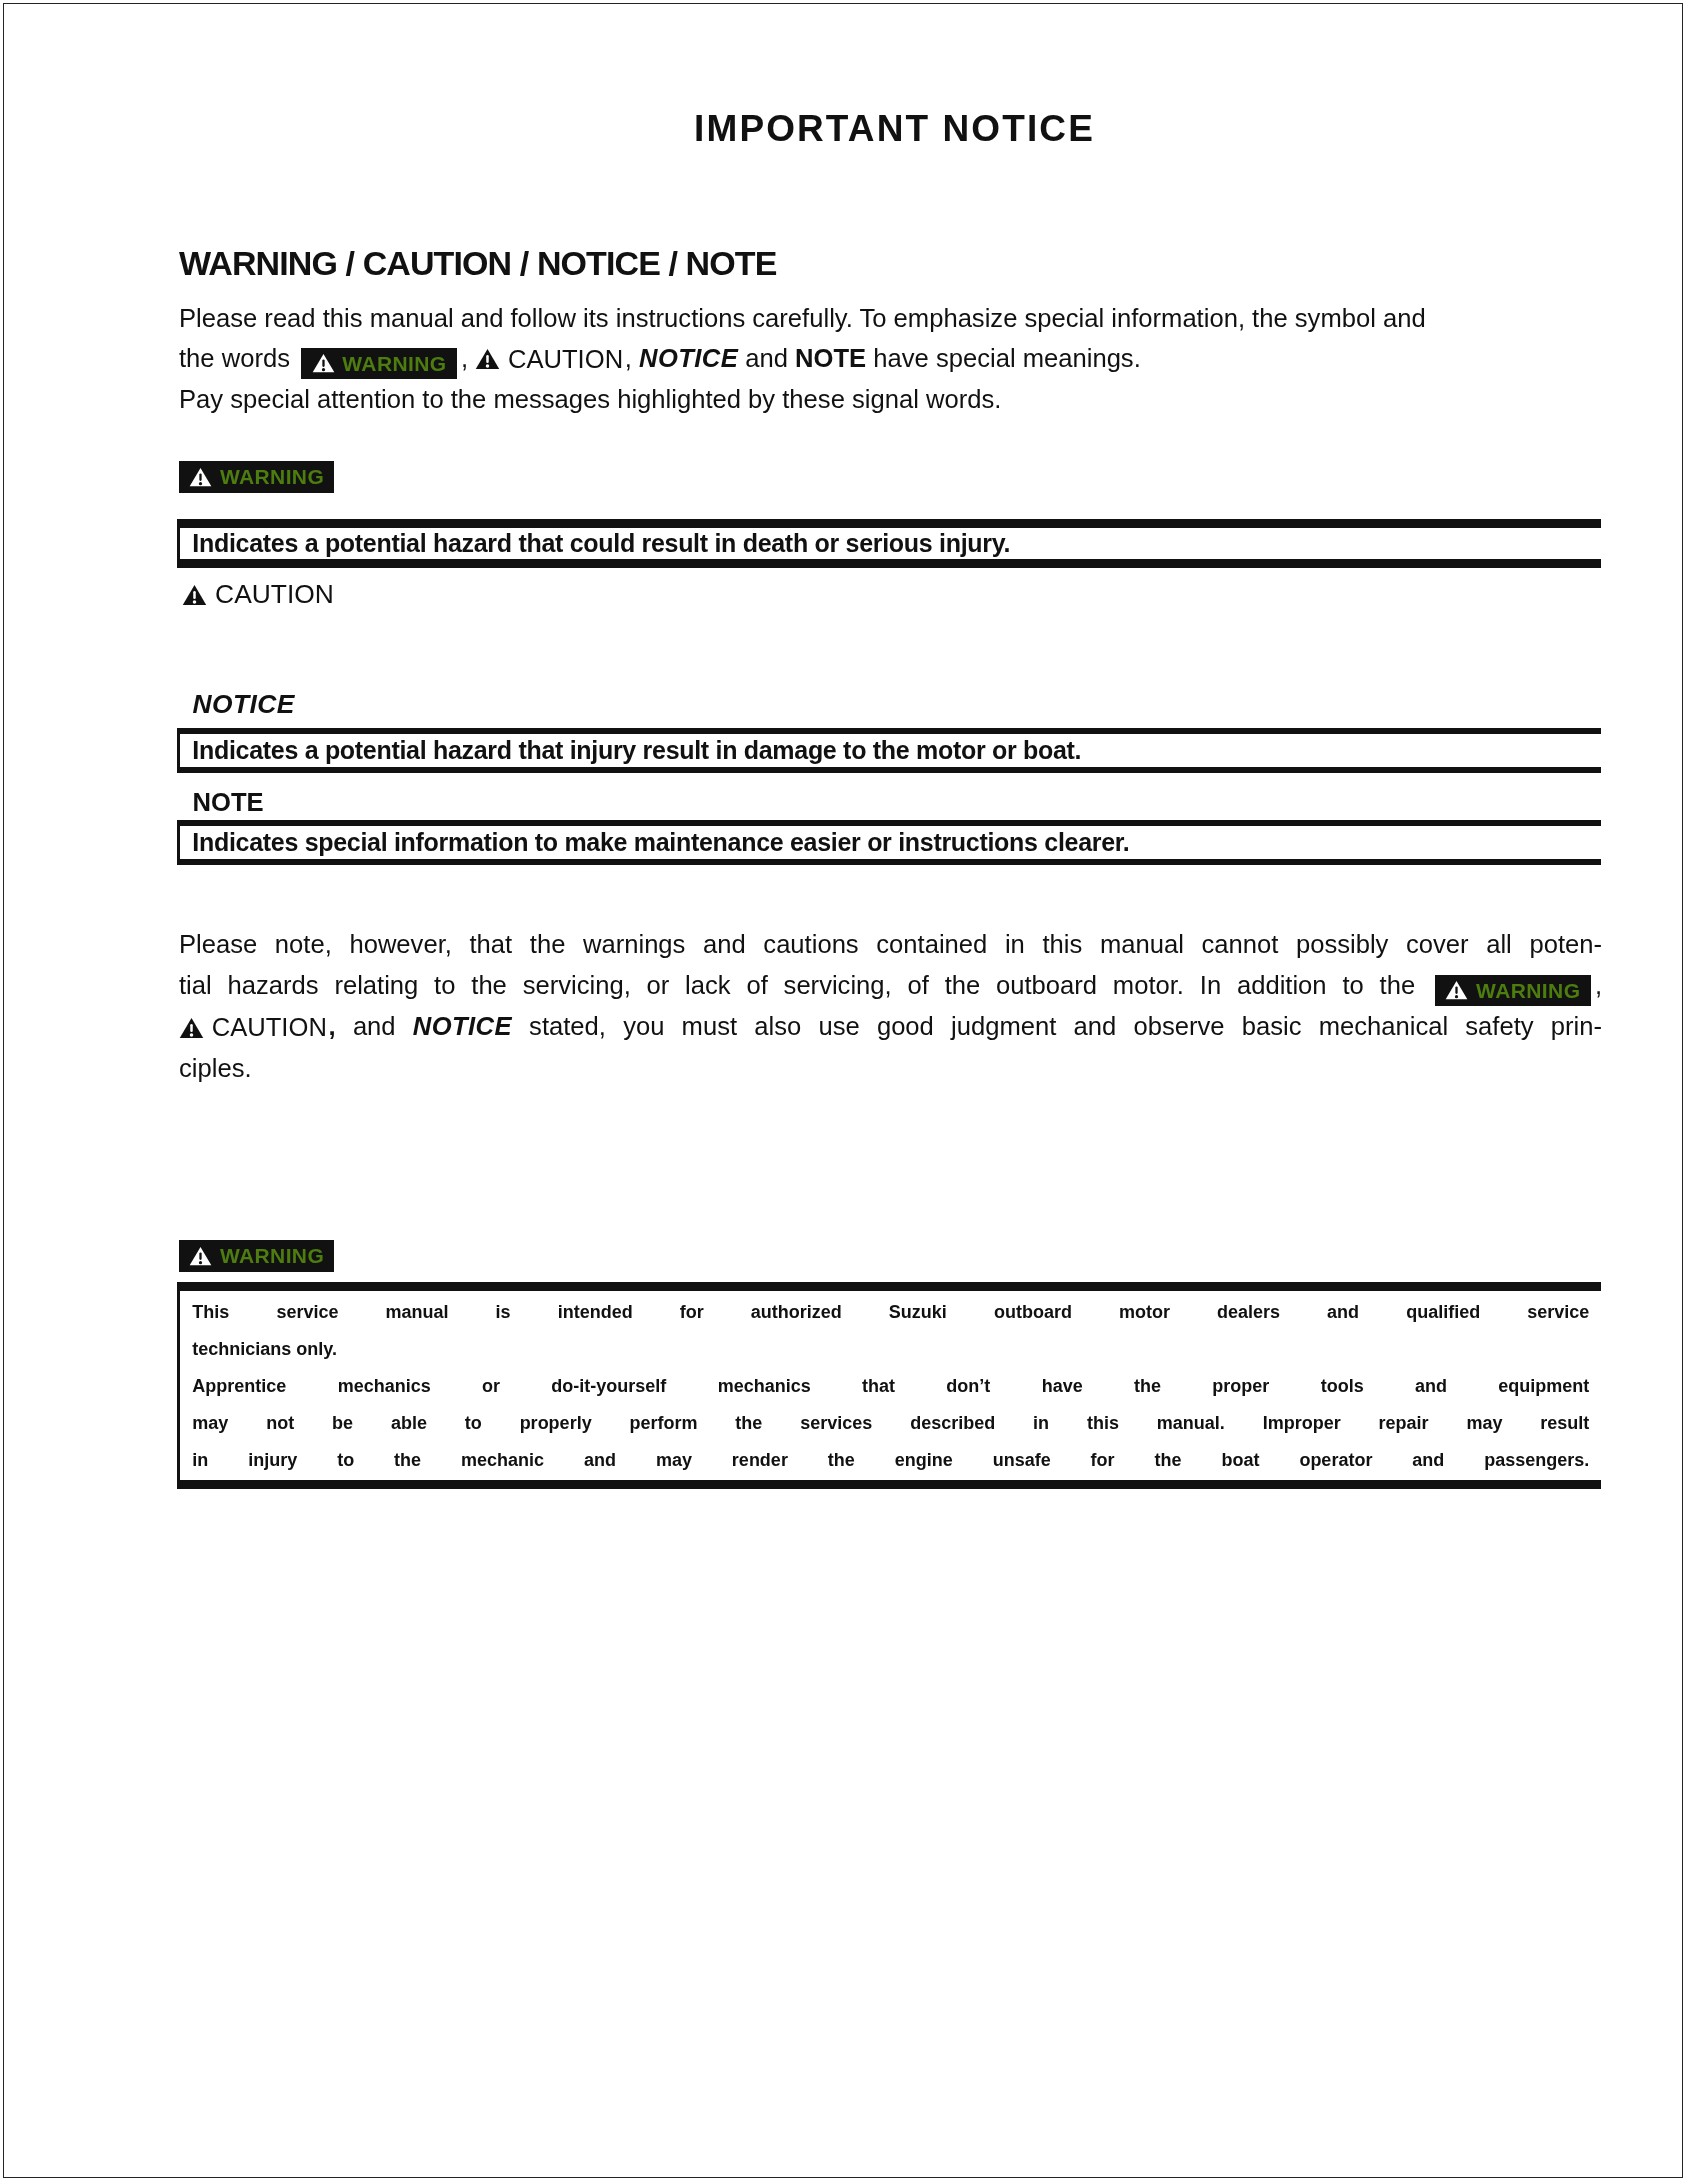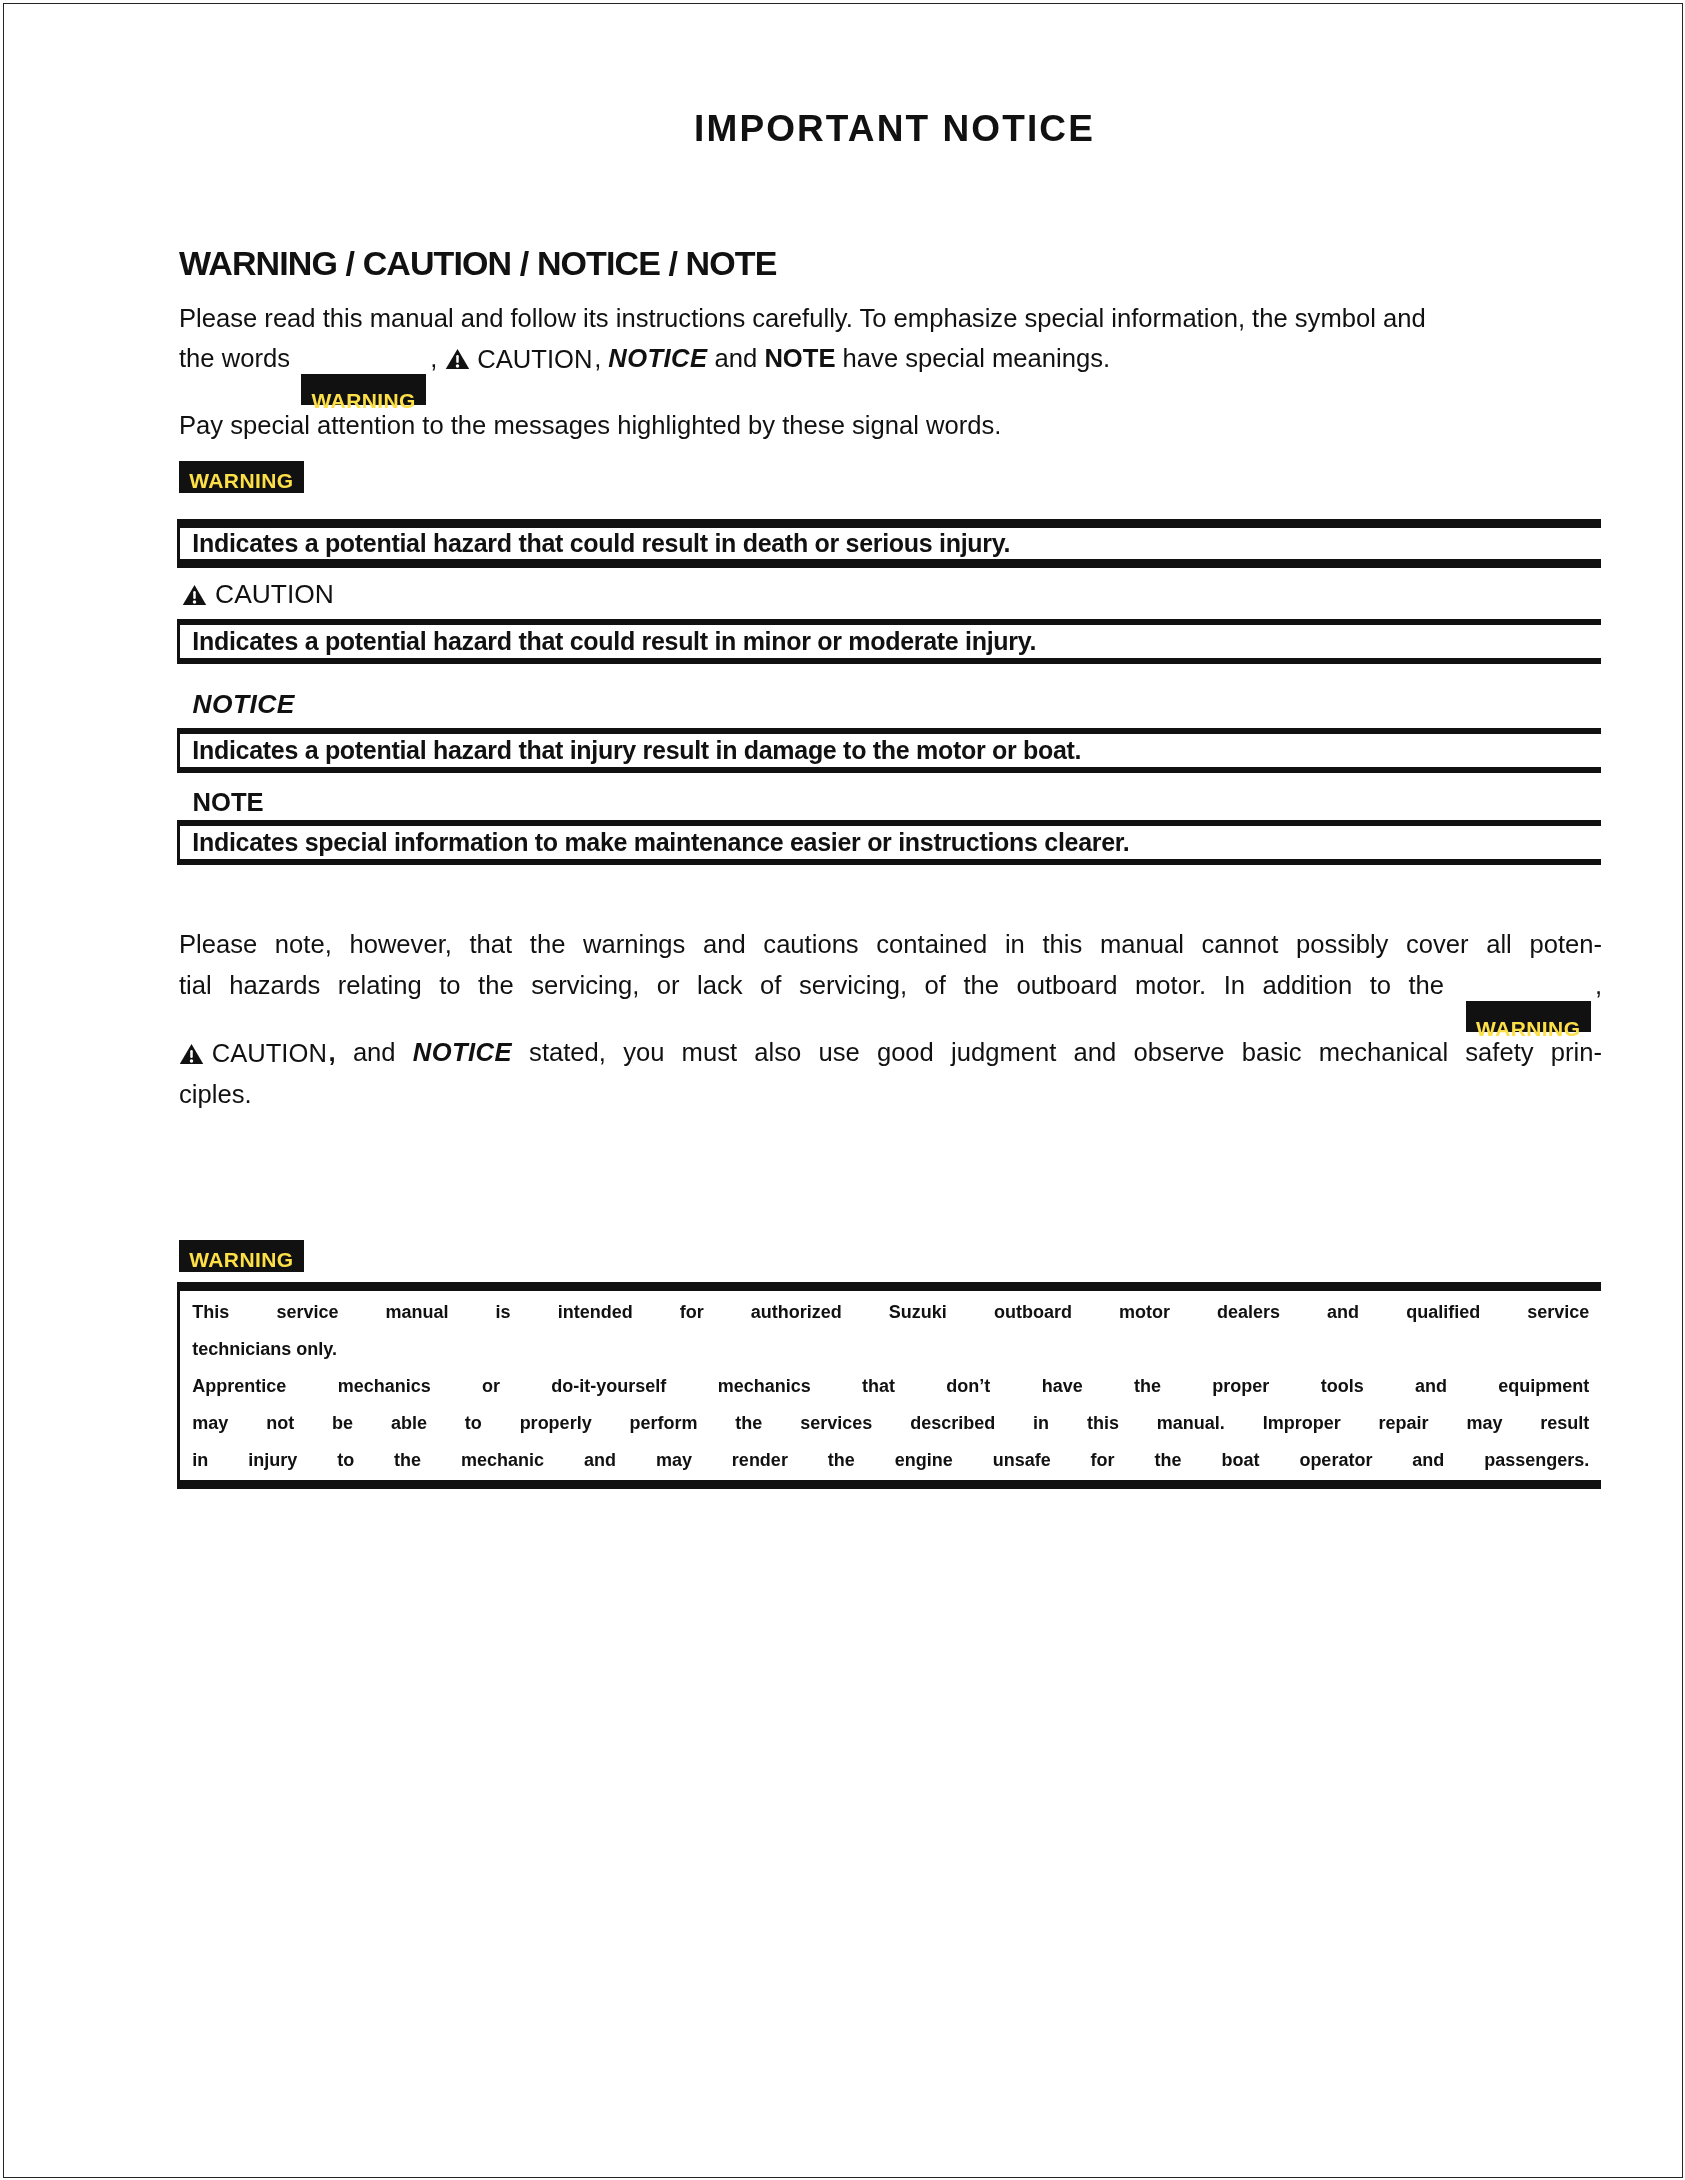--- a/index.html
+++ b/index.html
@@ -22,22 +22,22 @@
 
   .para{position:absolute;left:0;width:100%;font-size:25.6px;line-height:40px;}
   #intro-para{top:298px;}
   #middle-para{top:924px;line-height:41px;}
   .para .line{width:100%;}
   .para .line.j{text-align:justify;text-align-last:justify;}
 
   
   .badge{
     display:inline-flex;align-items:center;gap:7.7px;
-    background:#111;color:#fde047;font-weight:bold;font-size:21px;
-    height:31.5px;padding:0 10.2px;letter-spacing:0.4px;box-sizing:border-box;white-space:nowrap;flex-direction:column;
+    background:#111;color:#4d7c0f;font-weight:bold;font-size:21px;
+    height:31.5px;padding:0 10.2px;letter-spacing:0.4px;box-sizing:border-box;white-space:nowrap;
   }
   .badge svg{width:23px;height:20.4px;display:block;}
   .abs-badge{position:absolute;left:0;}
   #warning-badge-1{top:461px;}
   #warning-badge-2{top:1240px;}
   .seg-badge{vertical-align:-6.8px;margin:0 4.3px;}
 
   
   .tri-label{display:inline-flex;align-items:center;gap:7.7px;font-weight:normal;white-space:nowrap;}
   .tri-label svg{width:25px;height:22px;display:block;}
@@ -114,23 +114,20 @@
     </div>
 
     <div class="tri-label" id="caution-label">
       <svg viewBox="0 0 34 30" aria-hidden="true">
         <polygon points="17,1.5 33,28.5 1,28.5" fill="#111111"></polygon>
         <rect x="15.3" y="9.5" width="3.4" height="11" rx="1.7" fill="#ffffff"></rect>
         <circle cx="17" cy="24.6" r="2.4" fill="#ffffff"></circle>
       </svg>
       <span>CAUTION</span>
     </div>
-    <div class="msg-box light" id="box-caution">
-      <div class="msg">Indicates a potential hazard that could result in minor or moderate injury.</div>
-    </div>
 
     <div id="notice-label">NOTICE</div>
     <div class="msg-box light" id="box-notice">
       <div class="msg">Indicates a potential hazard that injury result in damage to the motor or boat.</div>
     </div>
 
     <div id="note-label">NOTE</div>
     <div class="msg-box light" id="box-note">
       <div class="msg">Indicates special information to make maintenance easier or instructions clearer.</div>
     </div>

